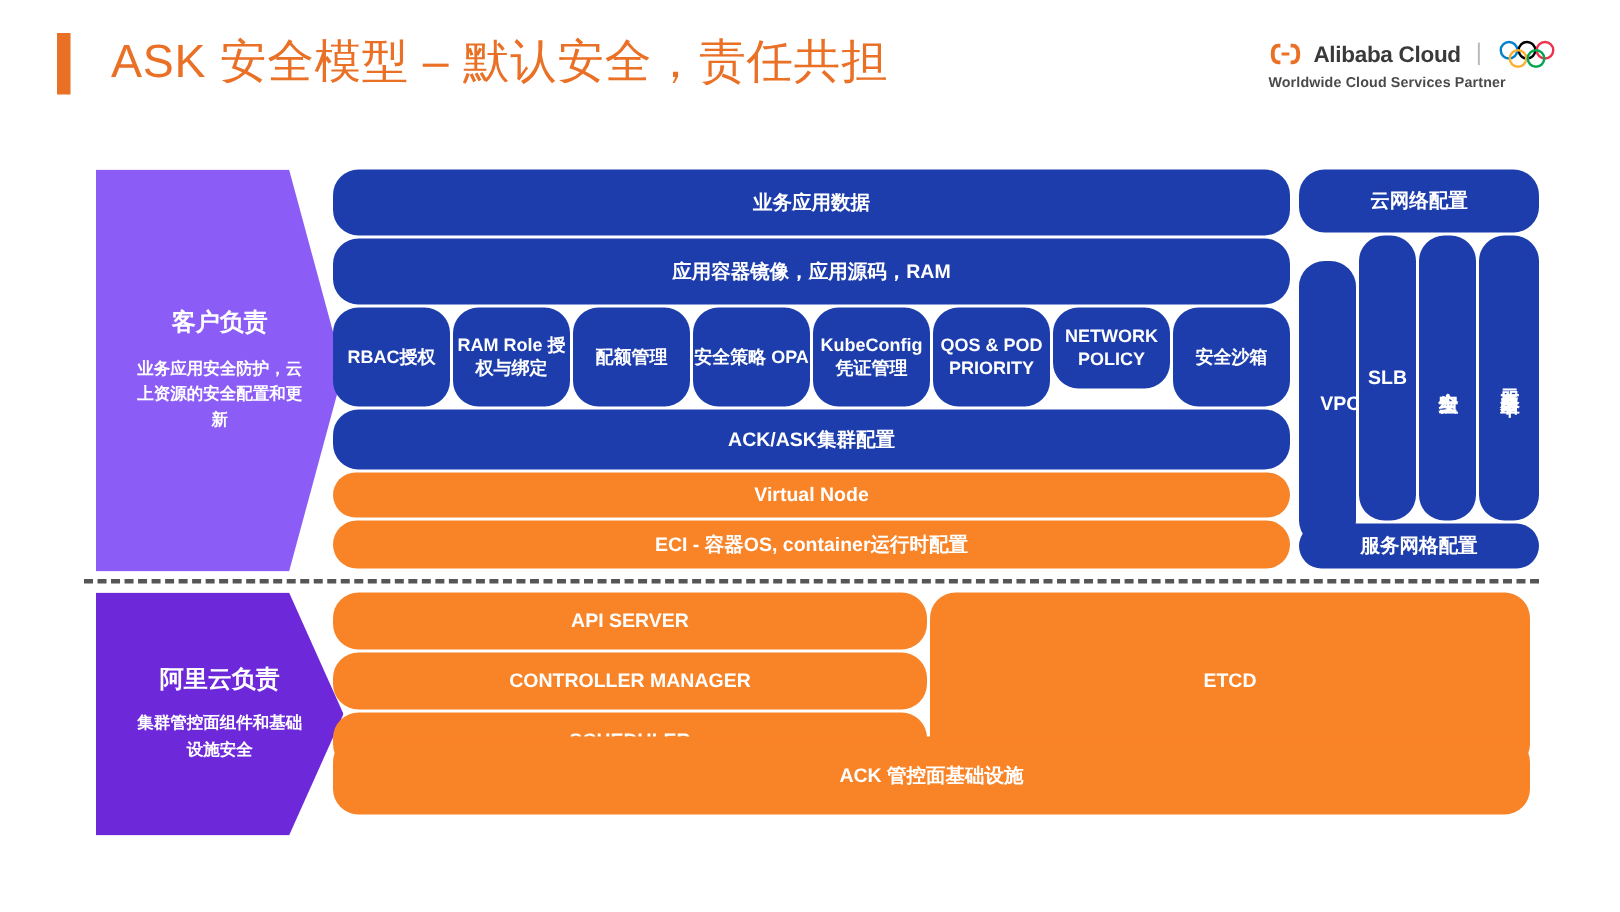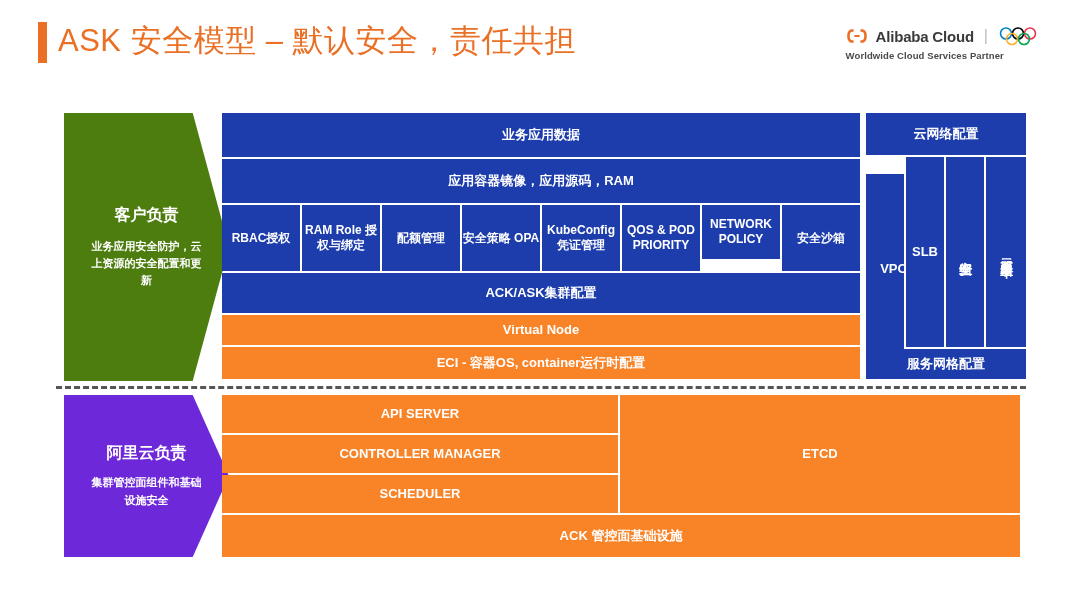--- a/index.html
+++ b/index.html
@@ -10,21 +10,21 @@
     overflow: hidden;
   }
   .page { position: relative; width: 1080px; height: 608px; background:#fff; }
 
   
   .accent-bar {
     position: absolute; left: 38px; top: 22px;
     width: 9px; height: 41px; background: #EA7026;
   }
   .title {
-    position: absolute; left: 58px; top: 20px;
+    position: absolute; left: 74px; top: 20px;
     font-size: 31px; color: #EA7026; font-weight: 400;
     letter-spacing: .5px; white-space: nowrap;
   }
   .logo-wrap {
     position: absolute; right: 34px; top: 26px;
     text-align: left;
   }
   .logo-row { display: flex; align-items: center; justify-content: flex-end; gap: 8px; }
   .logo-mark { display:flex; align-items:center; gap:3px; }
   .logo-brand { font-size: 15px; font-weight: bold; color:#3A3A3A; letter-spacing:-.2px; }
@@ -39,41 +39,41 @@
   .arrow {
     position: absolute;
     display: flex; flex-direction: column;
     align-items: center; justify-content: center;
     color: #fff; text-align: center;
     clip-path: polygon(0 0, 78% 0, 100% 50%, 78% 100%, 0 100%);
   }
   .arrow .a-title { font-size: 16px; font-weight: bold; margin-bottom: 12px; }
   .arrow .a-desc  { font-size: 11px; font-weight: bold; line-height: 1.55; width: 118px; }
 
-  #arrow-customer { left:64px; top:113px; width:165px; height:268px; background:#4d7c0f; }
+  #arrow-customer { left:64px; top:113px; width:165px; height:268px; background:#8b5cf6; }
   #arrow-cloud    { left:64px; top:395px; width:165px; height:162px; background:#6d28d9; }
   #arrow-cloud .a-title { margin-bottom: 10px; }
 
   
   .dashed {
     position:absolute; left:56px; top:386px; width:970px; height:0;
     border-top: 3px dashed #565656;
   }
 
   
   .cell {
     position: absolute;
     display:flex; align-items:center; justify-content:center;
     text-align:center; color:#fff; line-height:1.25;
   }
   .blue   { background:#1C3DAB; }
   .orange { background:#F98327; }
   .f-sm   { font-size: 12px; }
   .f-md   { font-size: 13px; }
-  .f-bold { font-weight: bold; }
+  .f-bold { font-weight: bold; border-radius: 17px; }
 
   .vert { writing-mode: vertical-rl; text-orientation: upright; letter-spacing: 1px; }
 </style>
 </head>
 <body>
 
 <div class="page">
 
   <div class="accent-bar"></div>
   <div class="title">ASK 安全模型 – 默认安全，责任共担</div>
@@ -141,16 +141,16 @@
     <div class="cell blue f-md f-bold vert" style="left:986px;top:157px;width:40px;height:190px;">云服务白名单</div>
 
     <div class="cell blue f-md f-bold" style="left:866px;top:349px;width:160px;height:30px;">服务网格配置</div>
 
     <div class="cell orange f-md f-bold" style="left:222px;top:395px;width:396px;height:38px;">API SERVER</div>
     <div class="cell orange f-md f-bold" style="left:222px;top:435px;width:396px;height:38px;">CONTROLLER MANAGER</div>
     <div class="cell orange f-md f-bold" style="left:222px;top:475px;width:396px;height:38px;">SCHEDULER</div>
 
     <div class="cell orange f-md f-bold" style="left:620px;top:395px;width:400px;height:118px;">ETCD</div>
 
-    <div class="cell orange f-md f-bold" style="left:222px;top:515px;width:798px;height:42px;text-align:center;">ACK 管控面基础设施</div>
+    <div class="cell orange f-md f-bold" style="left:222px;top:491px;width:798px;height:52px;text-align:center;">ACK 管控面基础设施</div>
 
   </div>
 </div>
 
 </body></html>

